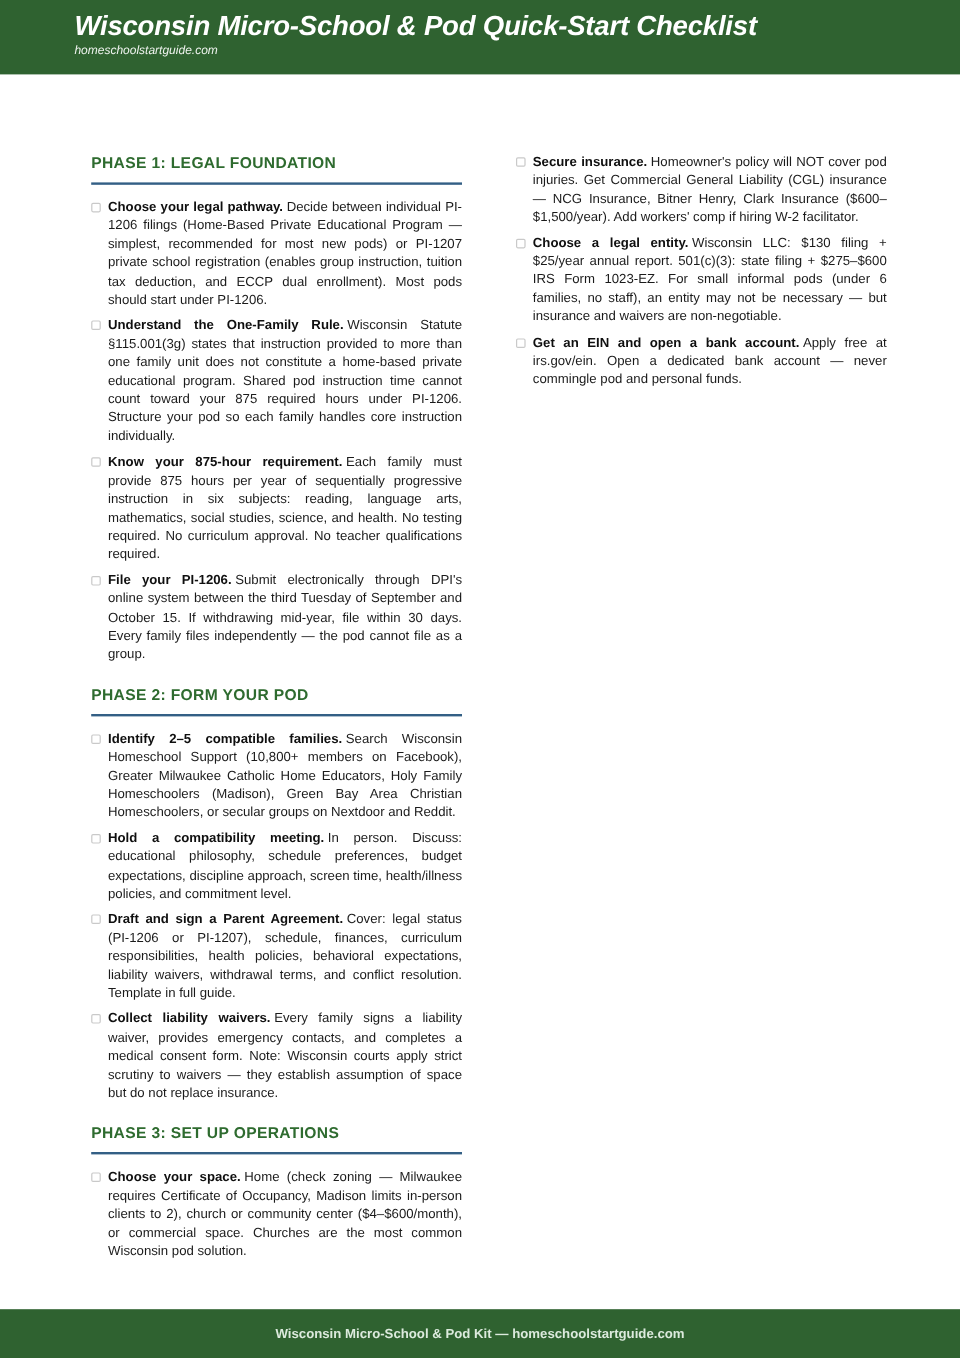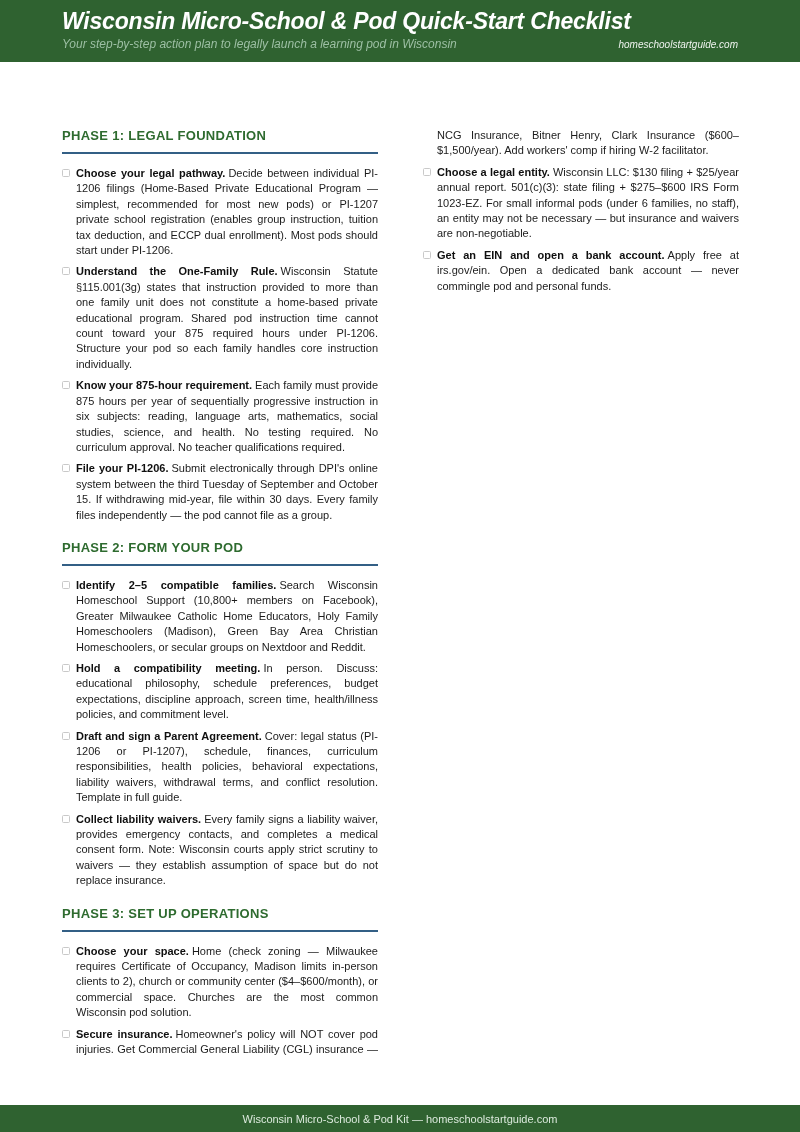--- a/index.html
+++ b/index.html
@@ -38,21 +38,21 @@
     margin: 0;
     font-size: 12px;
     color: #9dbfa4;
   }
   .site-url {
     font-size: 10px;
     color: #eef3ee;
   }
 
   
-  .content { padding: 66px 61px 0 62px; }
+  .content { padding: 66px 61px 0 49px; margin-left: 27px; }
   .columns {
     height: 952px;
     column-count: 2;
     column-gap: 45px;
     column-fill: auto;
   }
 
   .phase + .phase { margin-top: 17px; }
   .phase-head { break-inside: avoid; }
   .phase-title {
@@ -86,40 +86,40 @@
   .item-label {
     font-weight: bold;
     color: #0f0f0f;
     margin-right: 3px;
   }
 
   
   .footer {
     position: absolute;
     left: 0; bottom: 0;
-    width: 800px; height: 27px;
+    width: 800px; height: 41px;
     background: #2f6230;
     display: flex;
     align-items: center;
     justify-content: center;
+    font-weight: bold;
   }
   .footer-text {
     font-size: 11px;
     color: #dceadd;
   }
 </style>
 </head>
 <body>
 
 <div class="page">
 
   <header class="header">
     <h1 class="page-title">Wisconsin Micro-School &amp; Pod Quick-Start Checklist</h1>
     <div class="sub-row">
-      <p class="page-subtitle">Your step-by-step action plan to legally launch a learning pod in Wisconsin</p>
       <span class="site-url">homeschoolstartguide.com</span>
     </div>
   </header>
 
   <main class="content">
     <div class="columns" id="columns">
   <section class="phase">
     <div class="phase-head">
       <h2 class="phase-title">PHASE 1: LEGAL FOUNDATION</h2>
       <div class="phase-rule"></div>

